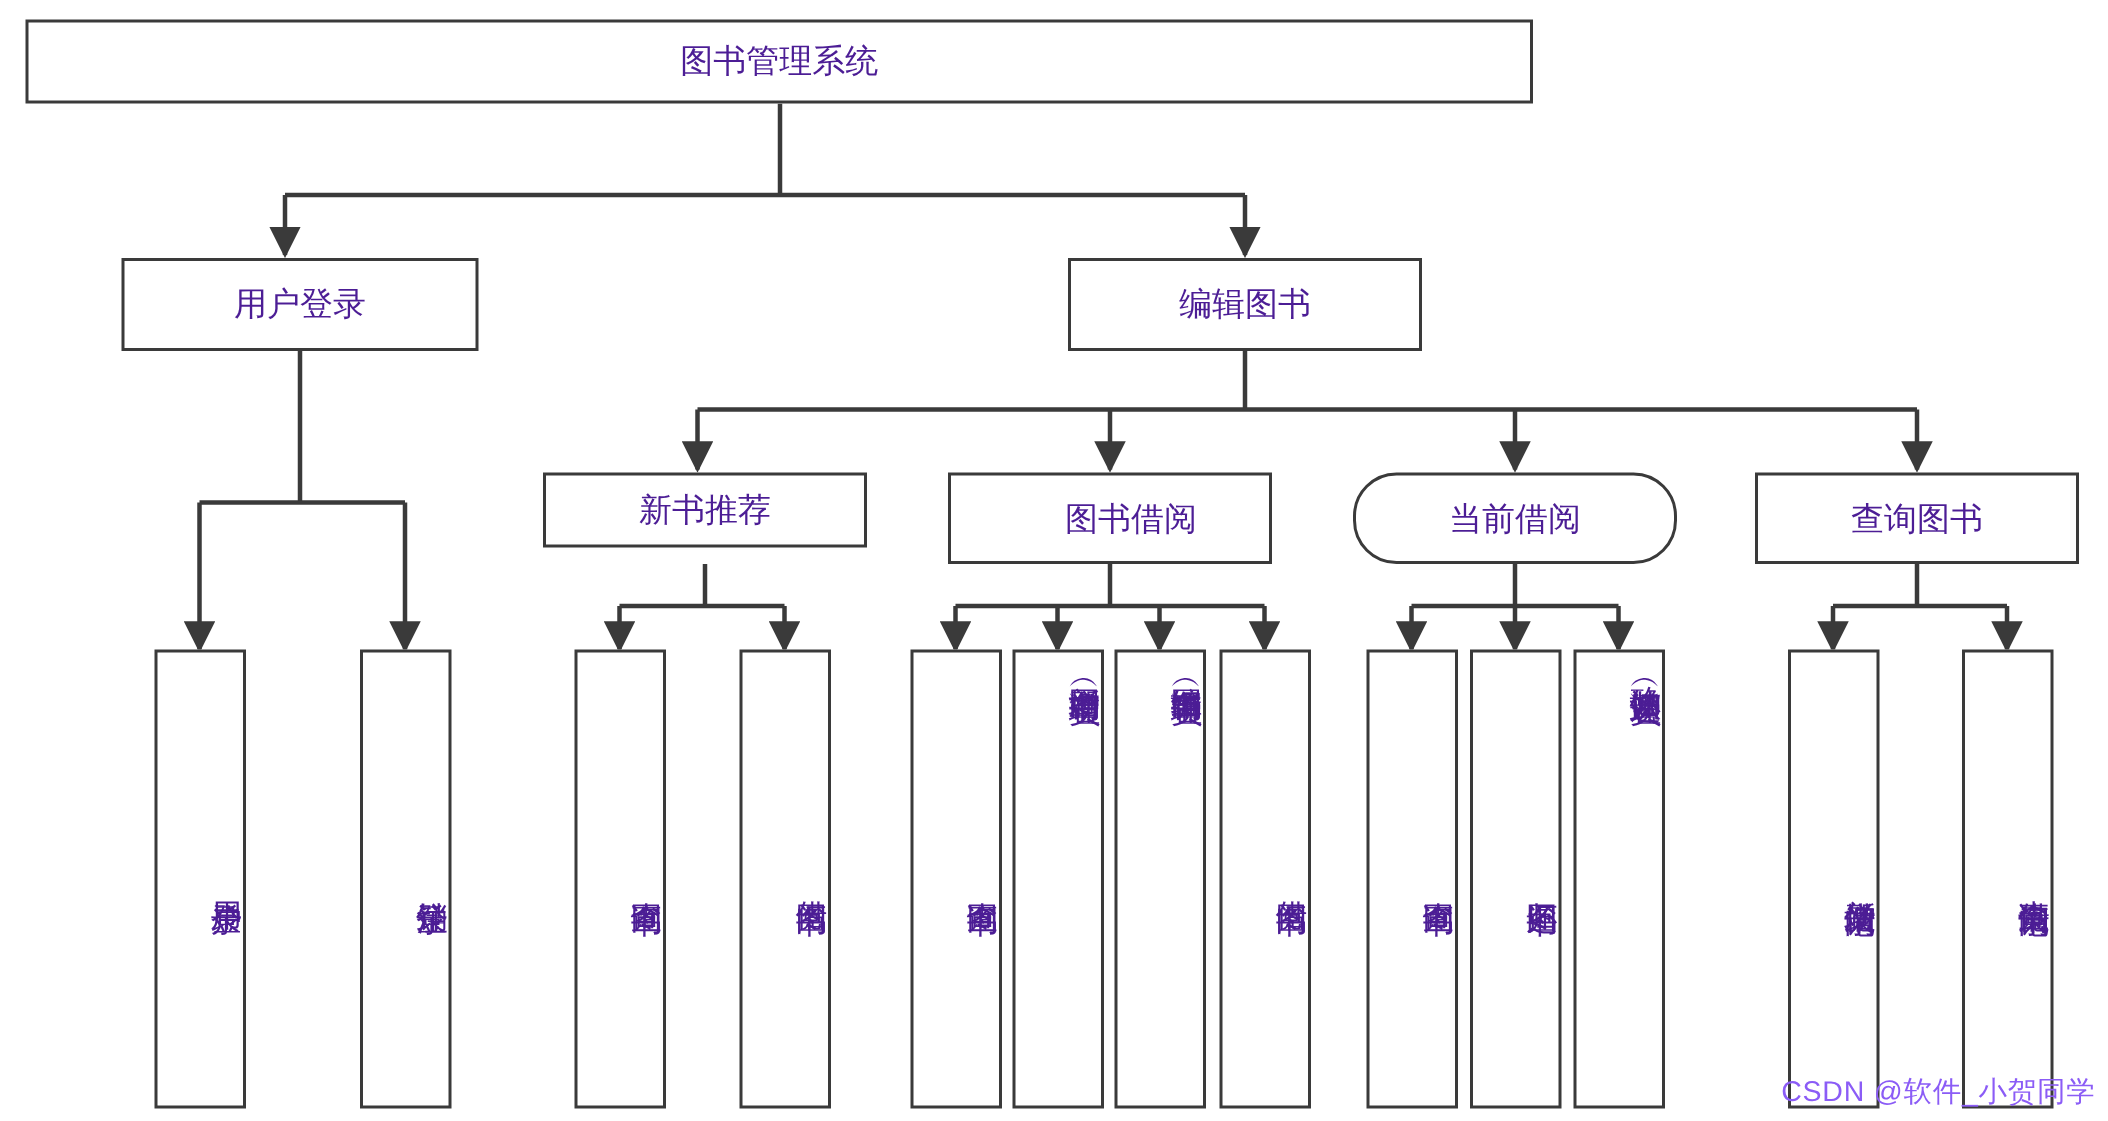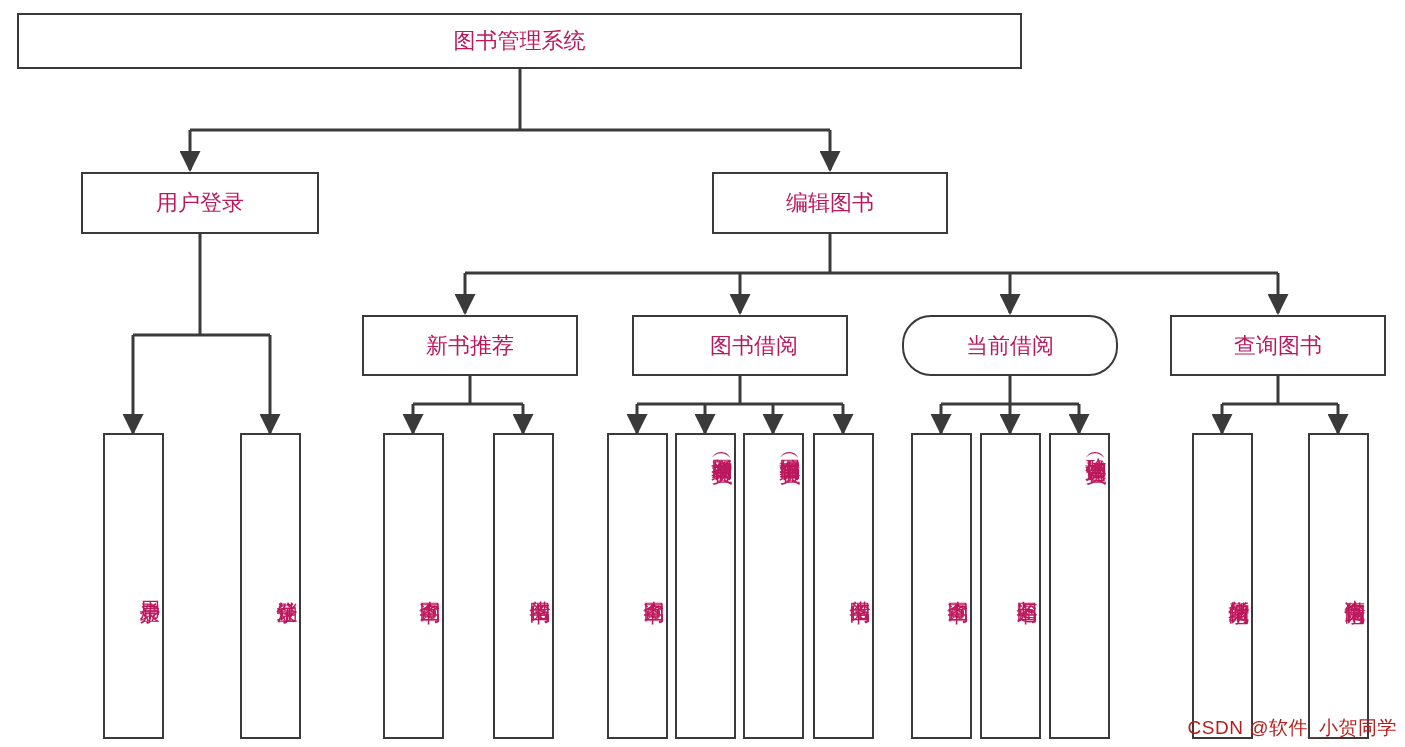--- a/index.html
+++ b/index.html
@@ -18,21 +18,21 @@
     overflow: hidden;
   }
   .node {
     position: absolute;
     box-sizing: border-box;
     border: 2px solid #3a3a3a;
     background: #ffffff;
     display: flex;
     align-items: center;
     justify-content: center;
-    color: #be185d;
+    color: #4c1d95;
     line-height: 1.18;
     text-align: center;
   }
   .node.h {
     font-size: 22px;
   }
   .node.root {
     font-size: 22px;
   }
   .node.v {
@@ -58,21 +58,21 @@
     top: 0;
     width: 1405px;
     height: 747px;
     pointer-events: none;
   }
   .watermark {
     position: absolute;
     right: 8px;
     bottom: 6px;
     font-size: 19px;
-    color: #b91c1c;
+    color: #8b5cf6;
     letter-spacing: 0.5px;
     white-space: nowrap;
   }
 </style>
 </head>
 <body>
 
 <div id="canvas">
 
   <svg id="wires" viewBox="0 0 1405 747">
@@ -133,21 +133,21 @@
   </div>
 
   <div class="node h" style="left:81px; top:172px; width:238px; height:62px;">
     <span>用户登录</span>
   </div>
 
   <div class="node h" style="left:712px; top:172px; width:236px; height:62px;">
     <span>编辑图书</span>
   </div>
 
-  <div class="node h" style="left:362px; top:315px; width:216px; height:61px;">
+  <div class="node h" style="left:362px; top:315px; width:216px; height:50px;">
     <span>新书推荐</span>
   </div>
 
   <div class="node h" style="left:632px; top:315px; width:216px; height:61px;padding-left:28px;">
     <span>图书借阅</span>
   </div>
 
   <div class="node h" style="left:902px; top:315px; width:216px; height:61px;border-radius:29px;">
     <span>当前借阅</span>
   </div>

